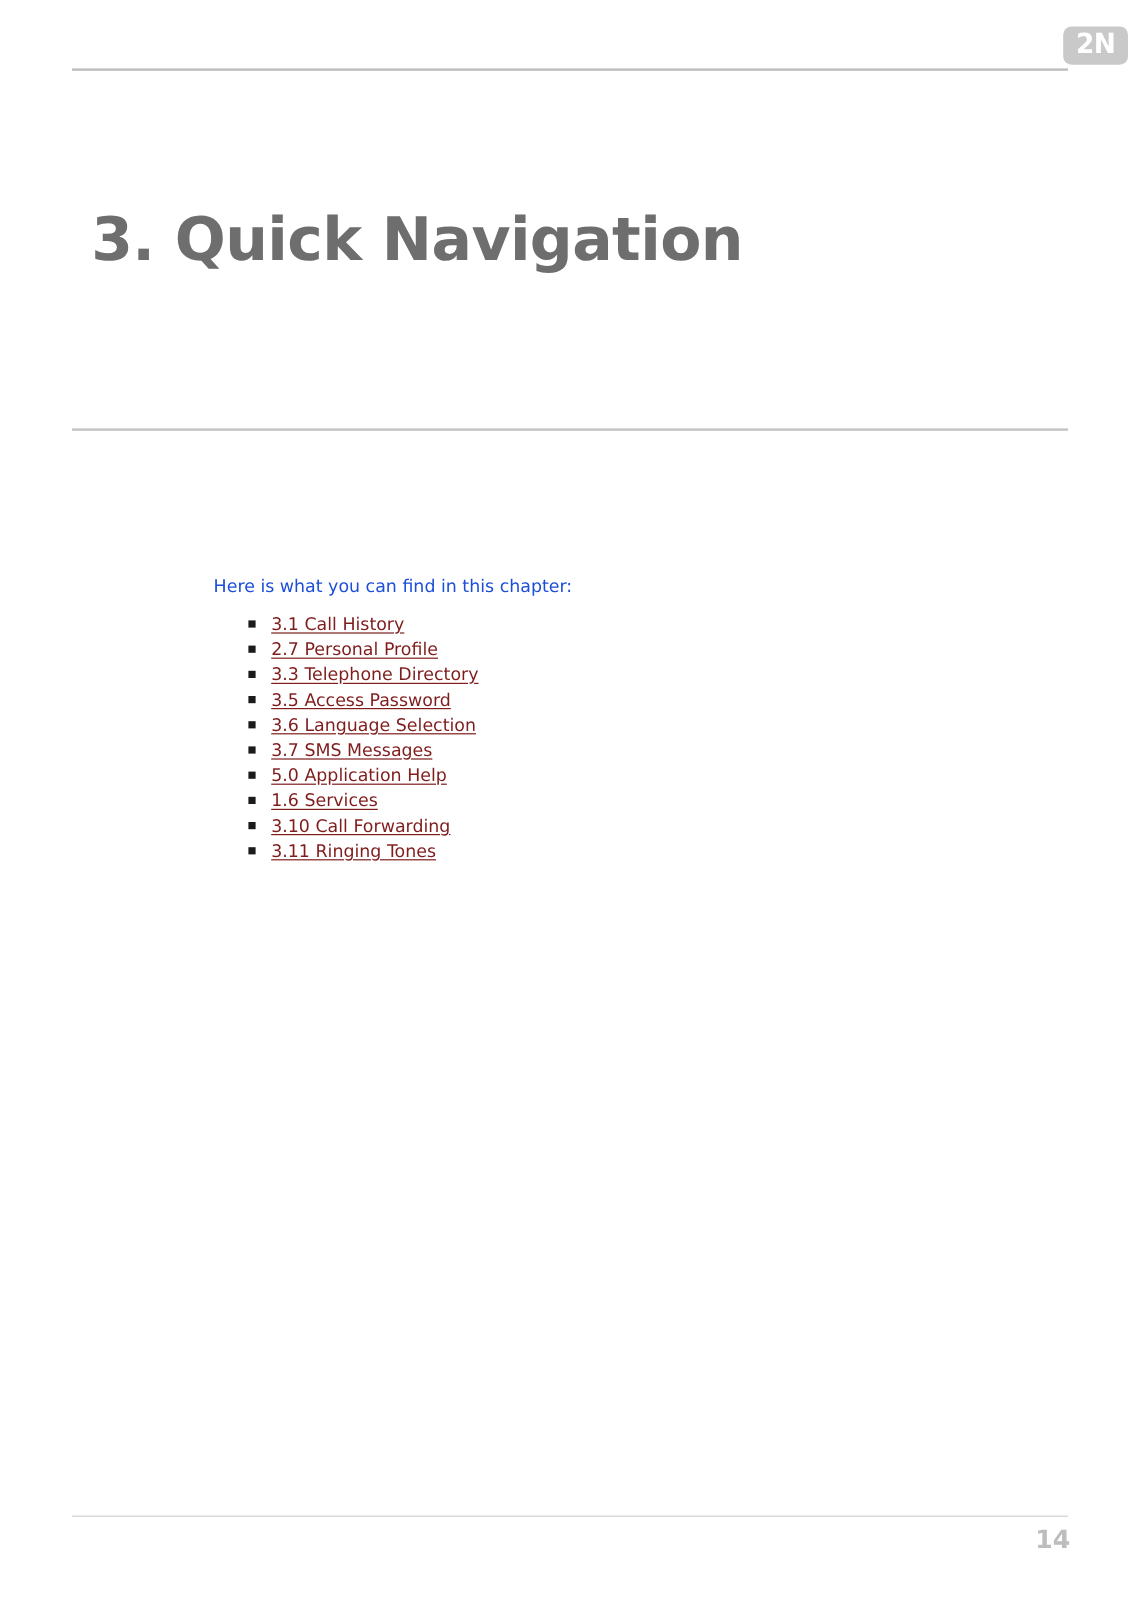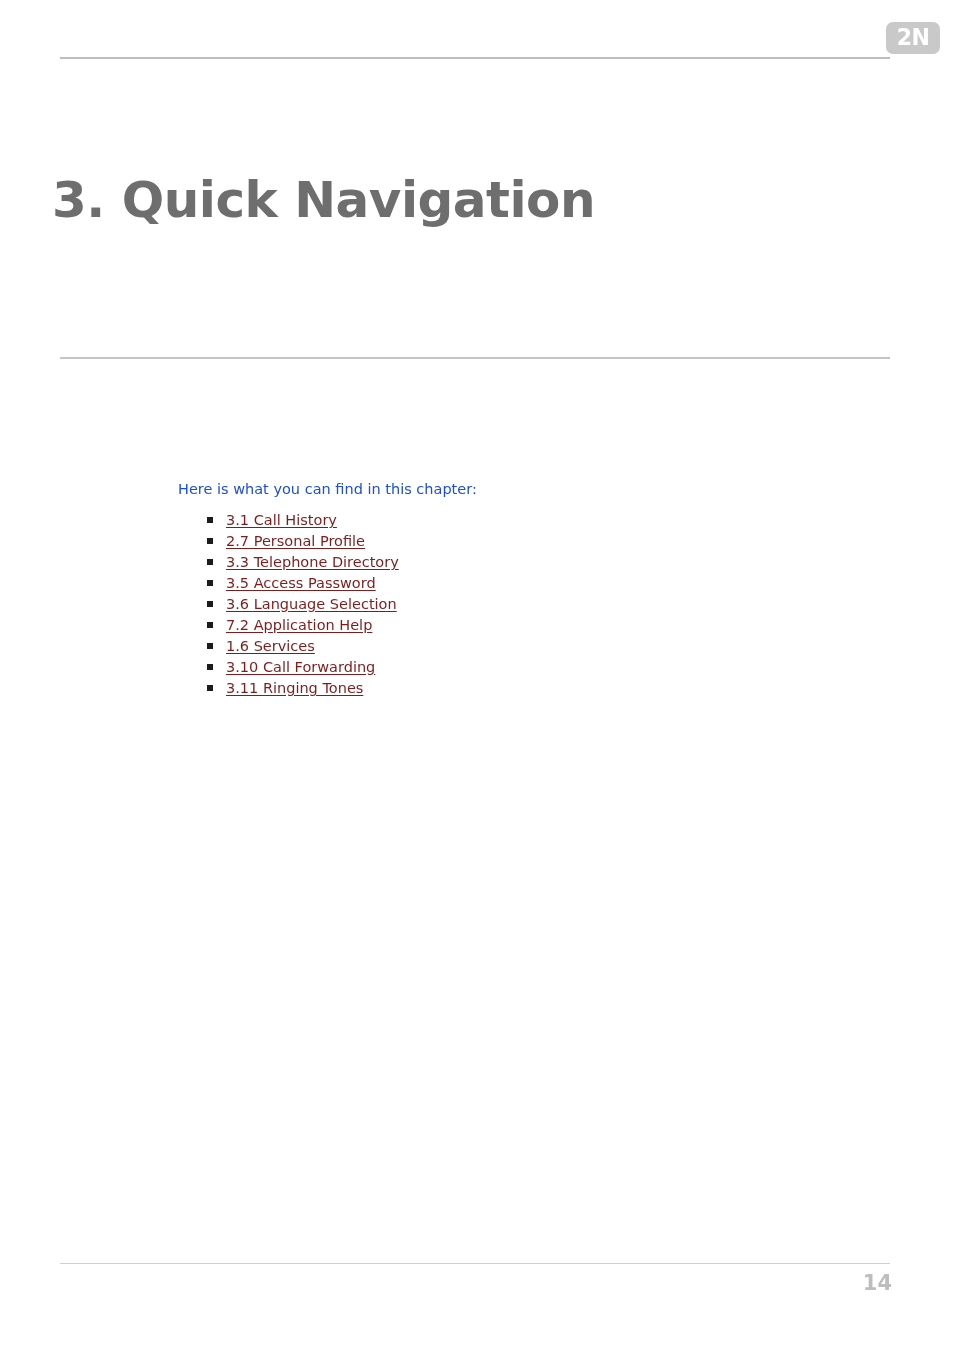--- a/index.html
+++ b/index.html
@@ -58,21 +58,21 @@
     left: 60px;
     top: 57px;
     width: 830px;
     height: 2px;
     background: #bdbdbd;
   }
 
   
   .title {
     position: absolute;
-    left: 52px;
+    left: 76px;
     top: 172px;
     margin: 0;
     font-family: "DejaVu Sans", "Liberation Sans", sans-serif;
     font-size: 50px;
     font-weight: 700;
     color: #6e6e6e;
     letter-spacing: -0.5px;
     line-height: 1.15;
     white-space: nowrap;
     text-align: right;
@@ -178,21 +178,25 @@
       <li class="toc-item">
         <span class="bullet"></span>
         <a class="toc-link">3.5 Access Password</a>
       </li>
       <li class="toc-item">
         <span class="bullet"></span>
         <a class="toc-link">3.6 Language Selection</a>
       </li>
       <li class="toc-item">
         <span class="bullet"></span>
-        <a class="toc-link">7.2 Application Help</a>
+        <a class="toc-link">3.7 SMS Messages</a>
+      </li>
+      <li class="toc-item">
+        <span class="bullet"></span>
+        <a class="toc-link">5.0 Application Help</a>
       </li>
       <li class="toc-item">
         <span class="bullet"></span>
         <a class="toc-link">1.6 Services</a>
       </li>
       <li class="toc-item">
         <span class="bullet"></span>
         <a class="toc-link">3.10 Call Forwarding</a>
       </li>
       <li class="toc-item">

